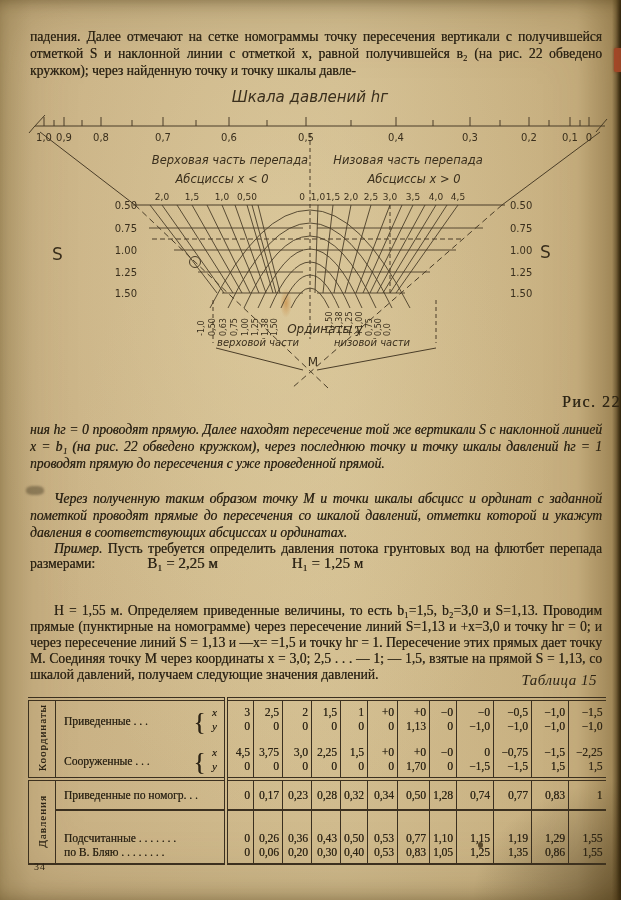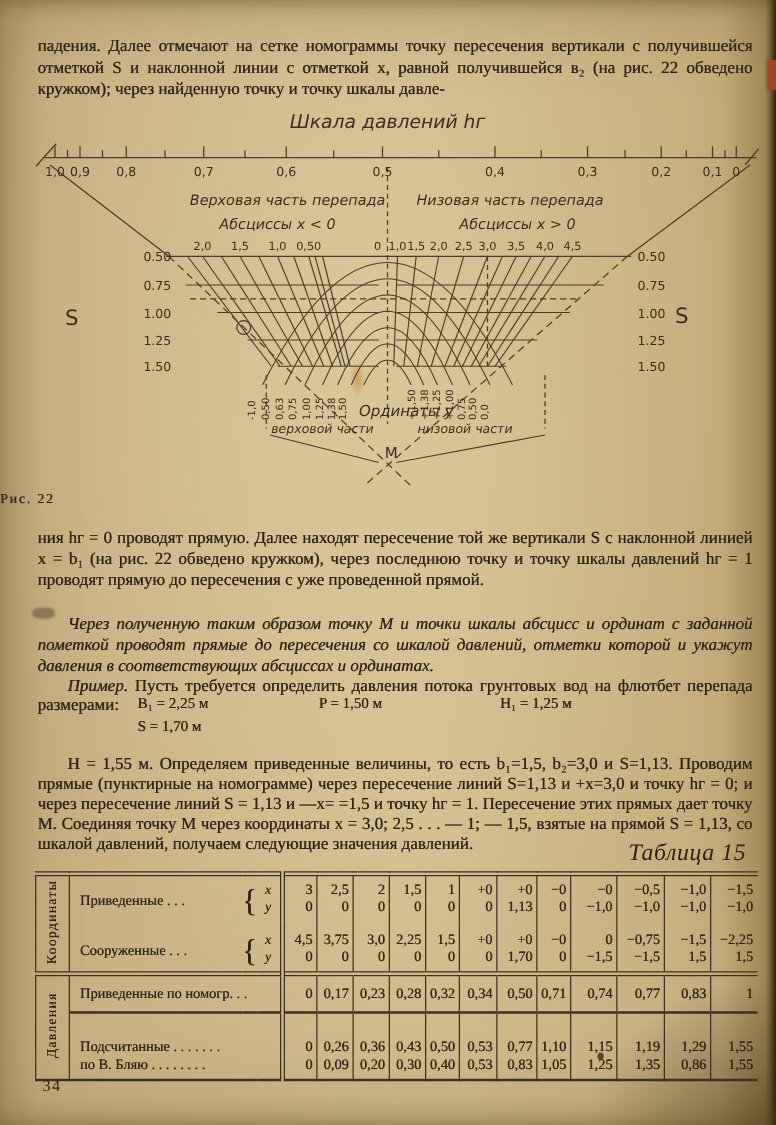--- a/index.html
+++ b/index.html
@@ -26,31 +26,31 @@
   .smudge{position:absolute;left:26px;top:486px;width:18px;height:9px;border-radius:40%;
     background:rgba(70,60,38,0.45);filter:blur(1px);}
   .dot-mark{position:absolute;left:478px;top:842px;width:5px;height:6px;border-radius:50%;background:rgba(60,46,20,0.8);}
   .corner-shadow{position:absolute;right:0;bottom:0;width:150px;height:120px;
     background:radial-gradient(ellipse at 100% 100%, rgba(50,36,12,0.5), rgba(0,0,0,0) 70%);}
 
   .prose{position:absolute;left:30px;width:572px;text-align:justify;font-size:13.6px;line-height:17px;
     text-shadow:0.3px 0 0 rgba(43,35,21,0.75);}
   .indent{text-indent:24px;}
   #p1{top:14px;}
-  #p2{top:407px;}
+  #p2{top:407px;font-style:italic;}
   #p3{top:476px;font-style:italic;}
   #p4{top:527px;line-height:15.5px;}
   #p5{top:589px;line-height:16.2px;}
-  #fig-caption{position:absolute;top:393px;left:0;width:621px;text-align:left;font-size:11px;letter-spacing:1.5px;
+  #fig-caption{position:absolute;top:393px;left:0;width:621px;text-align:right;font-size:16px;letter-spacing:1.5px;
     text-shadow:0.3px 0 0 rgba(43,35,21,0.75);}
   #example-values{position:absolute;top:555px;left:110px;width:480px;display:grid;
-    grid-template-columns:145px 145px 170px;grid-auto-rows:19px;font-size:12px;
-    text-shadow:0.3px 0 0 rgba(43,35,21,0.75);}
-  #table-caption{position:absolute;top:672px;right:24px;font-size:19px;font-style:italic;letter-spacing:0.5px;}
-  #page-number{position:absolute;top:861px;left:34px;font-size:13px;letter-spacing:1px;}
+    grid-template-columns:145px 145px 170px;grid-auto-rows:19px;font-size:15px;
+    text-shadow:0.3px 0 0 rgba(43,35,21,0.75);text-align:center;}
+  #table-caption{position:absolute;top:672px;right:24px;font-size:15px;font-style:italic;letter-spacing:0.5px;}
+  #page-number{position:absolute;top:861px;left:34px;font-size:10px;letter-spacing:1px;}
 
   svg{position:absolute;left:0;top:86px;}
   svg text{font-family:"DejaVu Sans", sans-serif;fill:#3a2f1d;}
   .hand{font-style:italic;}
 
   
   #main-table{position:absolute;left:28px;top:697px;border-collapse:collapse;table-layout:fixed;
     font-size:11.5px;color:#2b2315;
     border-top:4px double #3b3020;border-bottom:2px solid #3b3020;border-left:1px solid #3b3020;}
   #main-table td,#main-table th{padding:1px 2px;vertical-align:middle;font-weight:normal;
@@ -264,23 +264,21 @@
 </svg>
 
 <div id="fig-caption">Рис. 22</div>
 
 <p id="p2" class="prose">ния hг = 0 проводят прямую. Далее находят пересечение той же вертикали S с наклонной линией x = b₁ (на рис. 22 обведено кружком), через последнюю точку и точку шкалы давлений hг = 1 проводят прямую до пересечения с уже проведенной прямой.</p>
 <p id="p3" class="prose indent">Через полученную таким образом точку М и точки шкалы абсцисс и ординат с заданной пометкой проводят прямые до пересечения со шкалой давлений, отметки которой и укажут давления в соответствующих абсциссах и ординатах.</p>
 <p id="p4" class="prose indent"><i>Пример.</i><span> Пусть требуется определить давления потока грунтовых вод на флютбет перепада размерами:</span></p>
 
 <div id="example-values">
     <div class="exval first">B₁ = 2,25 м</div>
-    <div class="exval">P = 1,50 м</div>
     <div class="exval">H₁ = 1,25 м</div>
-    <div class="exval">S = 1,70 м</div>
   </div>
 
 <p id="p5" class="prose indent">H = 1,55 м. Определяем приведенные величины, то есть b₁=1,5, b₂=3,0 и S=1,13. Проводим прямые (пунктирные на номограмме) через пересечение линий S=1,13 и +x=3,0 и точку hг = 0; и через пересечение линий S = 1,13 и —x= =1,5 и точку hг = 1. Пересечение этих прямых дает точку М. Соединяя точку М через координаты x = 3,0; 2,5 . . . — 1; — 1,5, взятые на прямой S = 1,13, со шкалой давлений, получаем следующие значения давлений.</p>
 
 <div id="table-caption">Таблица 15</div>
 
 <table id="main-table">
   <colgroup>
     <col style="width:22px">
       <col style="width:138px">
@@ -368,21 +366,21 @@
   <tr class="sect">
     <th class="rot" rowspan="3"><span>Давления</span></th>
     <td class="name" colspan="3">Приведенные по номогр. .  .</td>
   <td class="val first">0</td>
         <td class="val">0,17</td>
         <td class="val">0,23</td>
         <td class="val">0,28</td>
         <td class="val">0,32</td>
         <td class="val">0,34</td>
         <td class="val">0,50</td>
-        <td class="val">0,71</td>
+        <td class="val">1,28</td>
         <td class="val">0,74</td>
         <td class="val">0,77</td>
         <td class="val">0,83</td>
         <td class="val">1</td>
       </tr>
   <tr class="pairtop">
     <td class="name" colspan="3">Подсчитанные  .  .  .  .  .  .  .</td>
   <td class="val first">0</td>
         <td class="val">0,26</td>
         <td class="val">0,36</td>
@@ -392,21 +390,21 @@
         <td class="val">0,77</td>
         <td class="val">1,10</td>
         <td class="val">1,15</td>
         <td class="val">1,19</td>
         <td class="val">1,29</td>
         <td class="val">1,55</td>
       </tr>
   <tr class="pairbot">
     <td class="name" colspan="3">по В. Бляю .  .  .  .  .  .  .  .</td>
   <td class="val first">0</td>
-        <td class="val">0,09</td>
+        <td class="val">0,06</td>
         <td class="val">0,20</td>
         <td class="val">0,30</td>
         <td class="val">0,40</td>
         <td class="val">0,53</td>
         <td class="val">0,83</td>
         <td class="val">1,05</td>
         <td class="val">1,25</td>
         <td class="val">1,35</td>
         <td class="val">0,86</td>
         <td class="val">1,55</td>

